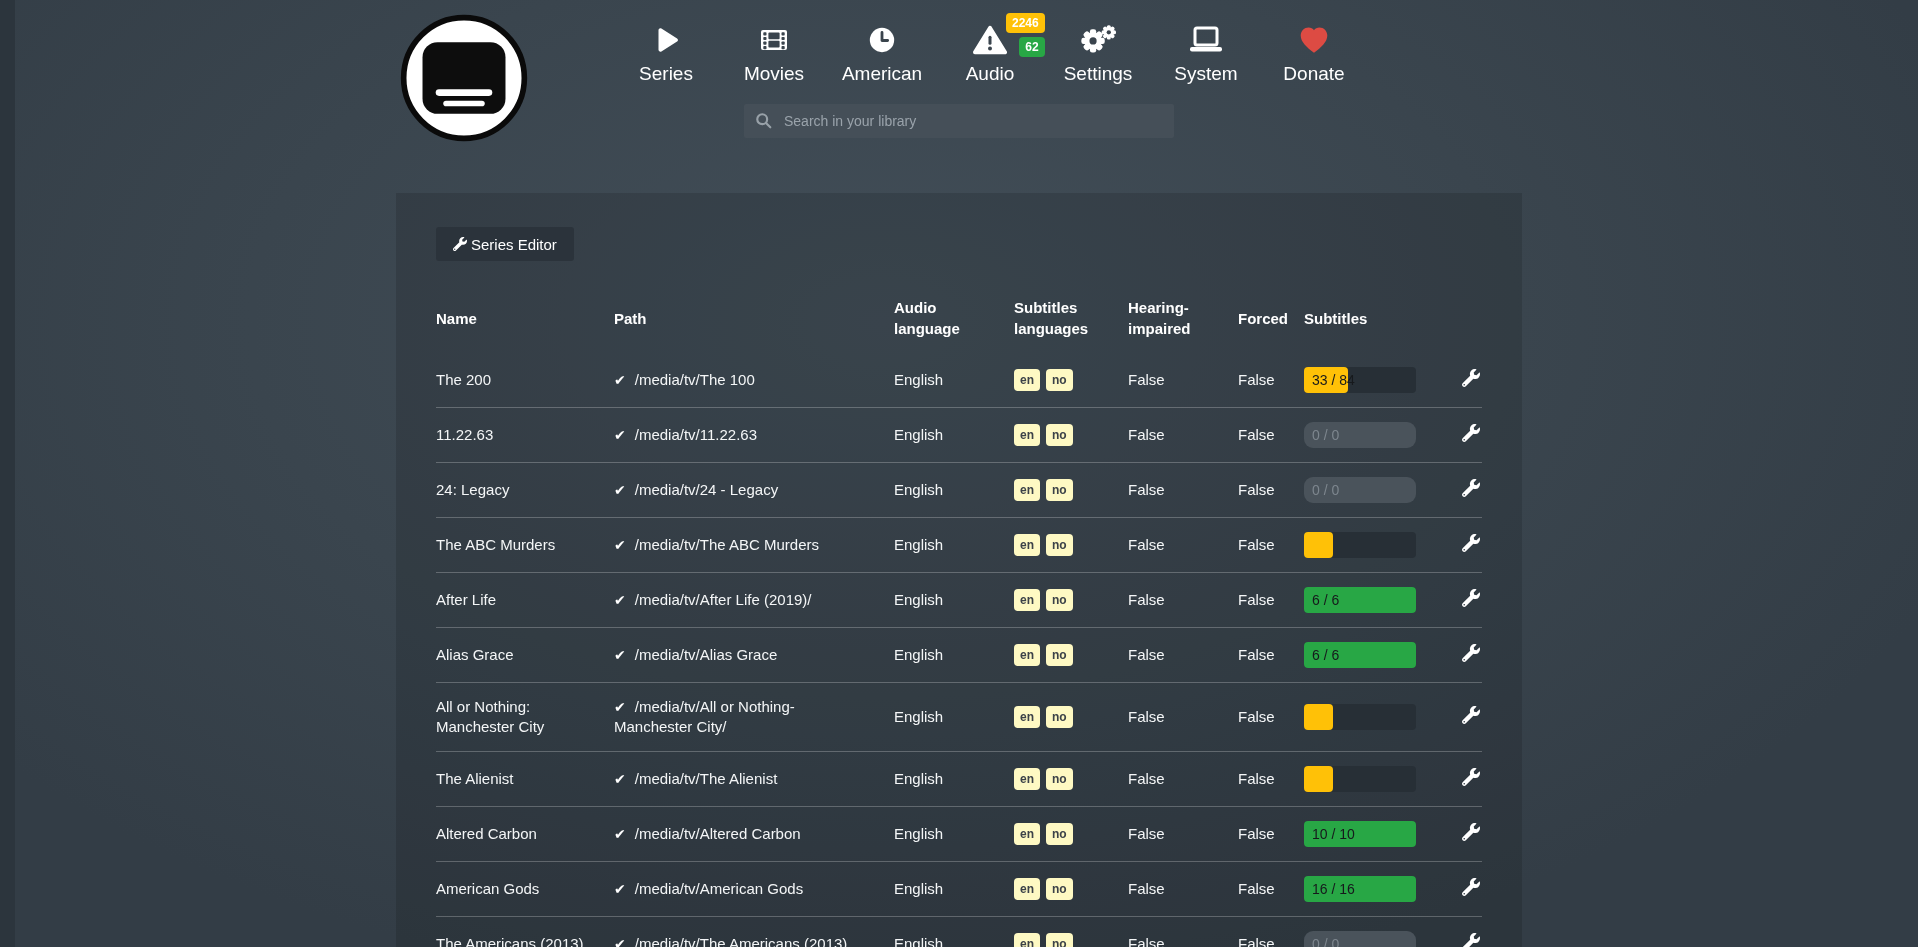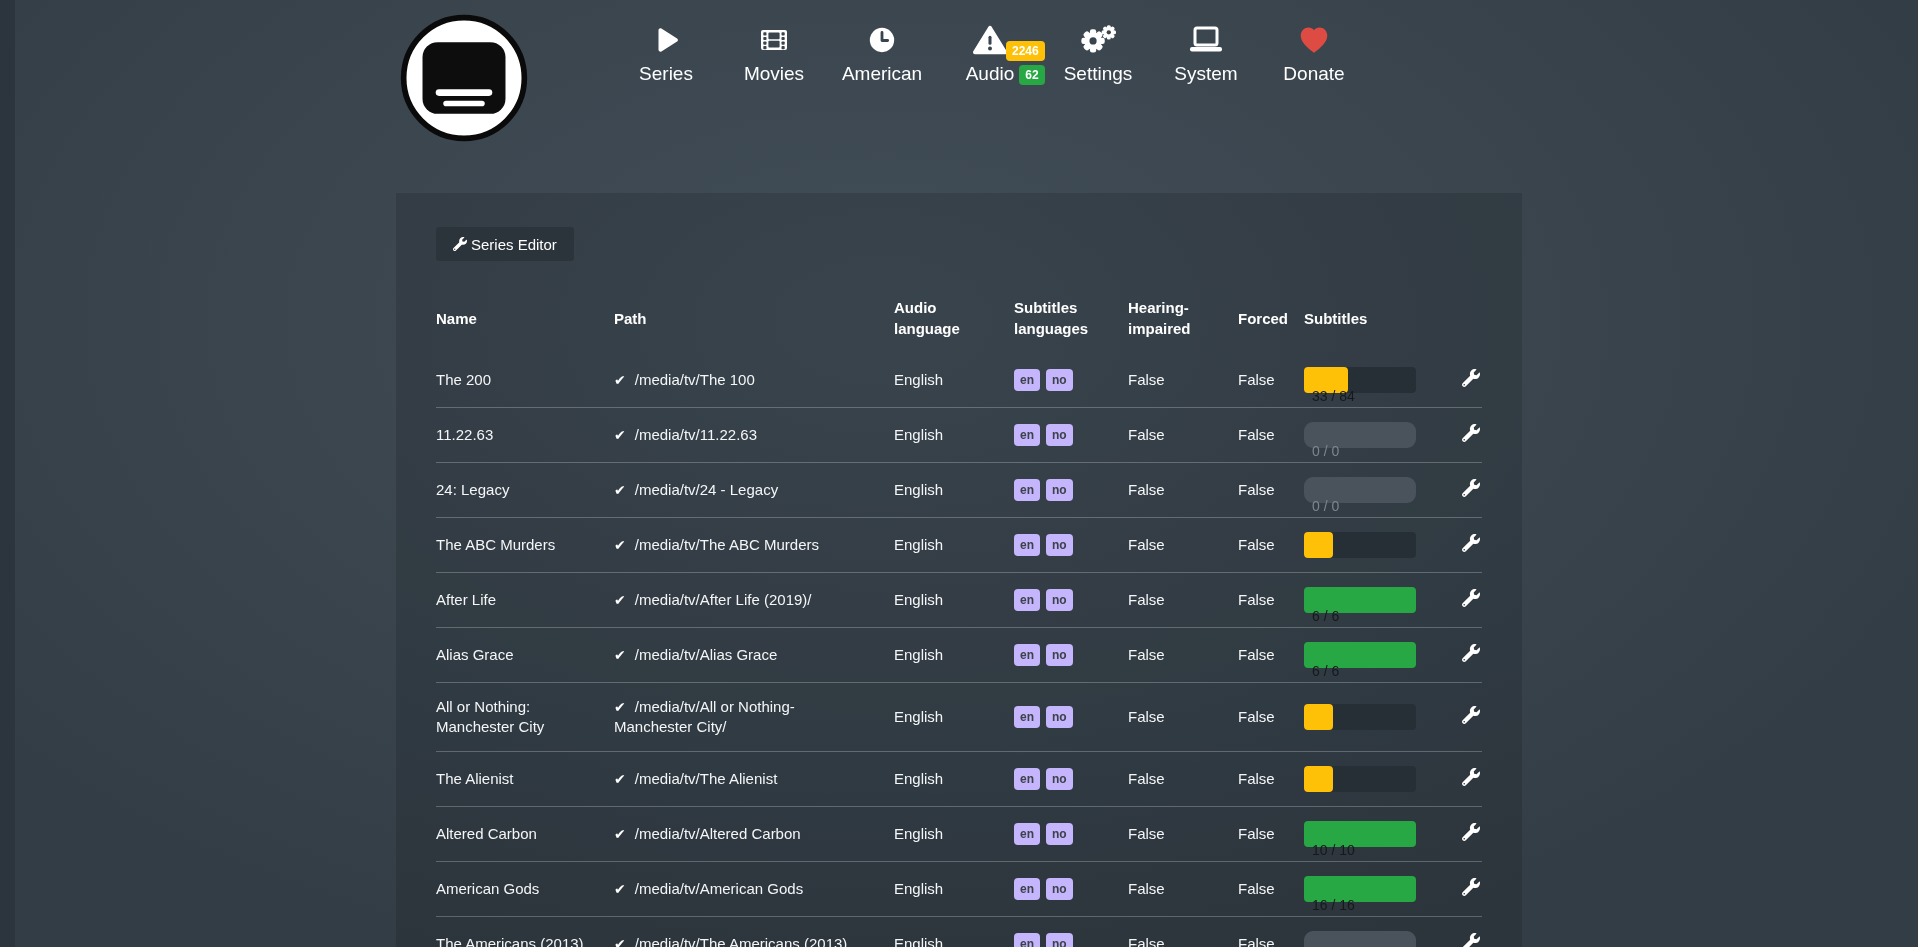--- a/index.html
+++ b/index.html
@@ -14,21 +14,21 @@
 
   
   .header{display:flex;align-items:flex-start;padding-top:12px;position:relative;height:150px;}
   .logo{width:132px;height:132px;flex:none;margin-left:2px;cursor:pointer;}
   .nav{display:flex;margin-left:92px;margin-top:10px;}
   .nav-item{width:88px;margin-right:20px;display:flex;flex-direction:column;align-items:center;position:relative;cursor:pointer;}
   .nav-item .icon{height:36px;display:flex;align-items:center;justify-content:center;}
   .nav-item .label{margin-top:5px;font-size:19px;color:#ffffff;white-space:nowrap;}
   .badges{position:absolute;top:-9px;left:calc(50% + 16px);display:flex;flex-direction:column;align-items:flex-end;gap:4px;}
   .badge{border-radius:4px;color:#fff;font-size:12px;font-weight:bold;padding:4px 6px;line-height:1;}
-  .badge.yellow{background:#ffc107;margin-top:28px;}
+  .badge.yellow{background:#ffc107;}
   .badge.green{background:#28a745;}
 
   .search-row{position:absolute;left:0;right:0;top:104px;display:flex;justify-content:center;}
   .search-box{width:430px;height:34px;background:#454f58;display:flex;align-items:center;padding:0 11px;box-sizing:border-box;border-radius:2px;}
   .search-box svg{flex:none;margin-right:9px;}
   .search-box input{flex:1;background:transparent;border:none;outline:none;color:#cfd6db;font-size:14px;font-family:inherit;}
   .search-box input::placeholder{color:#9aa3ab;}
 
   
   .panel{margin-top:31px;background:rgba(0,0,0,0.13);min-height:772px;padding:34px 40px;box-sizing:border-box;}
@@ -36,27 +36,27 @@
   .btn-editor .wrench{width:14px;height:14px;color:#fff;}
 
   table{width:100%;border-collapse:collapse;table-layout:fixed;margin-top:36px;}
   col.c-name{width:178px;} col.c-path{width:280px;} col.c-audio{width:120px;}
   col.c-langs{width:114px;} col.c-hi{width:110px;} col.c-forced{width:66px;}
   col.c-subs{width:134px;} col.c-act{width:44px;}
   th{text-align:left;color:#ffffff;font-weight:bold;font-size:15px;line-height:21px;padding:0 26px 14px 0;vertical-align:middle;}
   td{font-size:15px;color:#f4f6f7;padding:14px 24px 14px 0;vertical-align:middle;line-height:20px;}
   tr.row:not(:first-child) td{border-top:1px solid rgba(255,255,255,0.24);}
   .check{color:#fff;margin-right:9px;font-size:14px;}
-  .lang{display:inline-block;background:#c4b5fd;color:#3c4248;font-size:12px;font-weight:bold;padding:5px 6px;border-radius:4px;margin-right:6px;line-height:1;}
+  .lang{display:inline-block;background:#fef9c3;color:#3c4248;font-size:12px;font-weight:bold;padding:5px 6px;border-radius:4px;margin-right:6px;line-height:1;}
   .bar{position:relative;width:112px;height:26px;background:#272f36;border-radius:4px;}
   .bar .fill{position:absolute;left:0;top:0;bottom:0;border-radius:4px;}
   .fill.yellow{background:#ffc107;}
   .fill.green{background:#28a745;}
   .bar.muted{background:#4a535b;border-radius:9px;}
-  .bar-label{position:absolute;left:8px;top:0;height:100%;display:flex;align-items:center;font-size:14px;color:#16191c;white-space:nowrap;margin-top:16px;}
+  .bar-label{position:absolute;left:8px;top:0;height:100%;display:flex;align-items:center;font-size:14px;color:#16191c;white-space:nowrap;}
   .bar.muted .bar-label{color:#7d868e;}
   .cell-act{text-align:right;padding-right:2px !important;}
   .wrench-btn{background:none;border:none;cursor:pointer;padding:0;color:#fff;}
   .wrench-btn .wrench{width:18px;height:18px;color:#fff;}
   .hidden-defs{position:absolute;width:0;height:0;overflow:hidden;}
 </style>
 </head>
 <body>
 
 <svg class="hidden-defs" xmlns="http://www.w3.org/2000/svg">
@@ -175,20 +175,29 @@
         <span class="icon">
           <svg width="32" height="32" viewBox="0 0 32 32">
             <path fill="#dd4b43" d="M16 28.7C8.6 23.5 2.7 18 2.7 11.6 2.7 7 6.3 3.5 10.6 3.5c2.2 0 4.3 1 5.4 2.7 1.1-1.7 3.2-2.7 5.4-2.7 4.3 0 7.9 3.5 7.9 8.1 0 6.4-5.9 11.9-13.3 17.1z"></path>
           </svg>
         </span>
         <span class="label">Donate</span>
       </div>
 
     </div>
 
+    <div class="search-row">
+      <div class="search-box">
+        <svg width="18" height="18" viewBox="0 0 20 20">
+          <circle cx="8" cy="8" r="5.5" stroke="#98a1a8" stroke-width="2.4" fill="none"></circle>
+          <line x1="12.2" y1="12.2" x2="17" y2="17" stroke="#98a1a8" stroke-width="2.4" stroke-linecap="round"></line>
+        </svg>
+        <input type="text" placeholder="Search in your library" style="">
+      </div>
+    </div>
 
   </div>
 
   <div class="panel">
 
     <button class="btn-editor">
       <svg class="wrench" viewBox="0 0 512 512">
           <use href="#icon-wrench"></use>
         </svg>
       <span>Series Editor</span>

